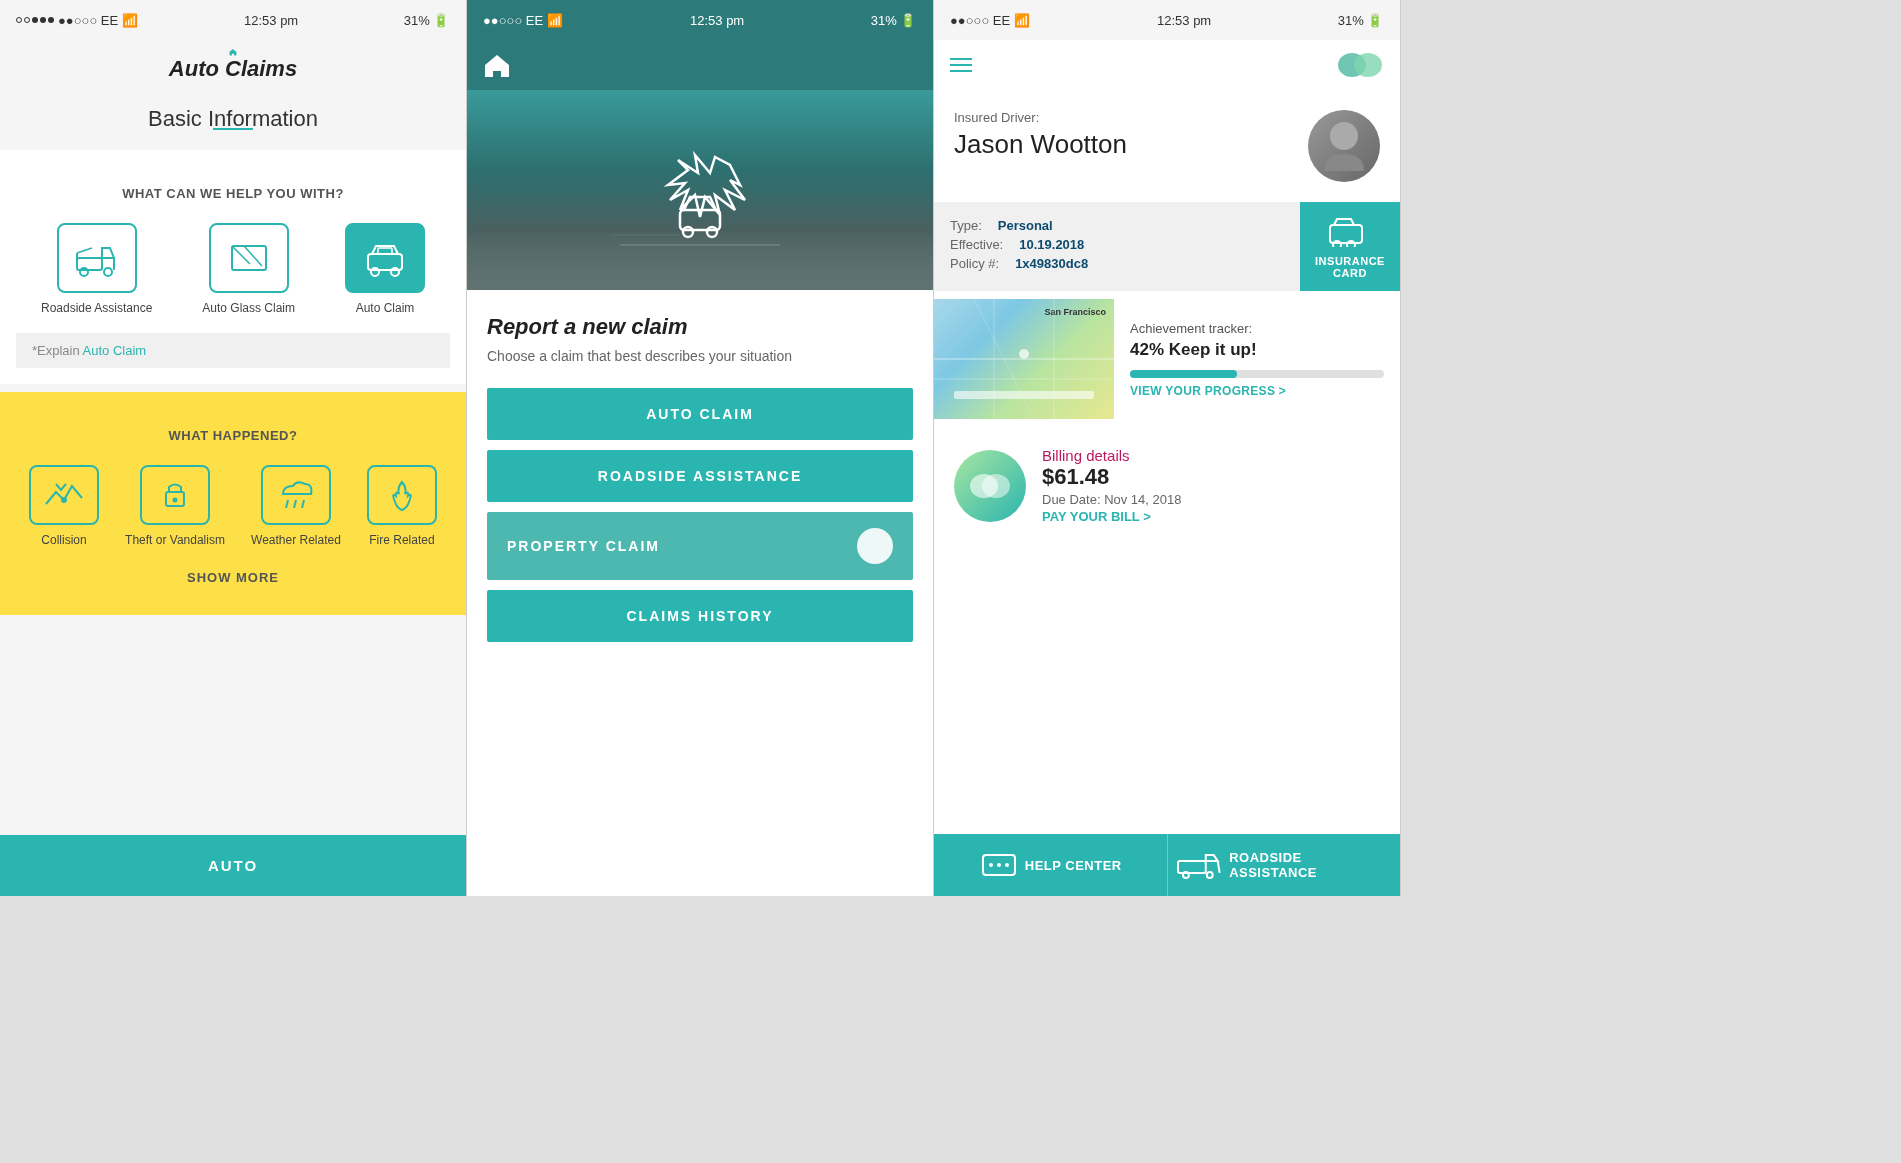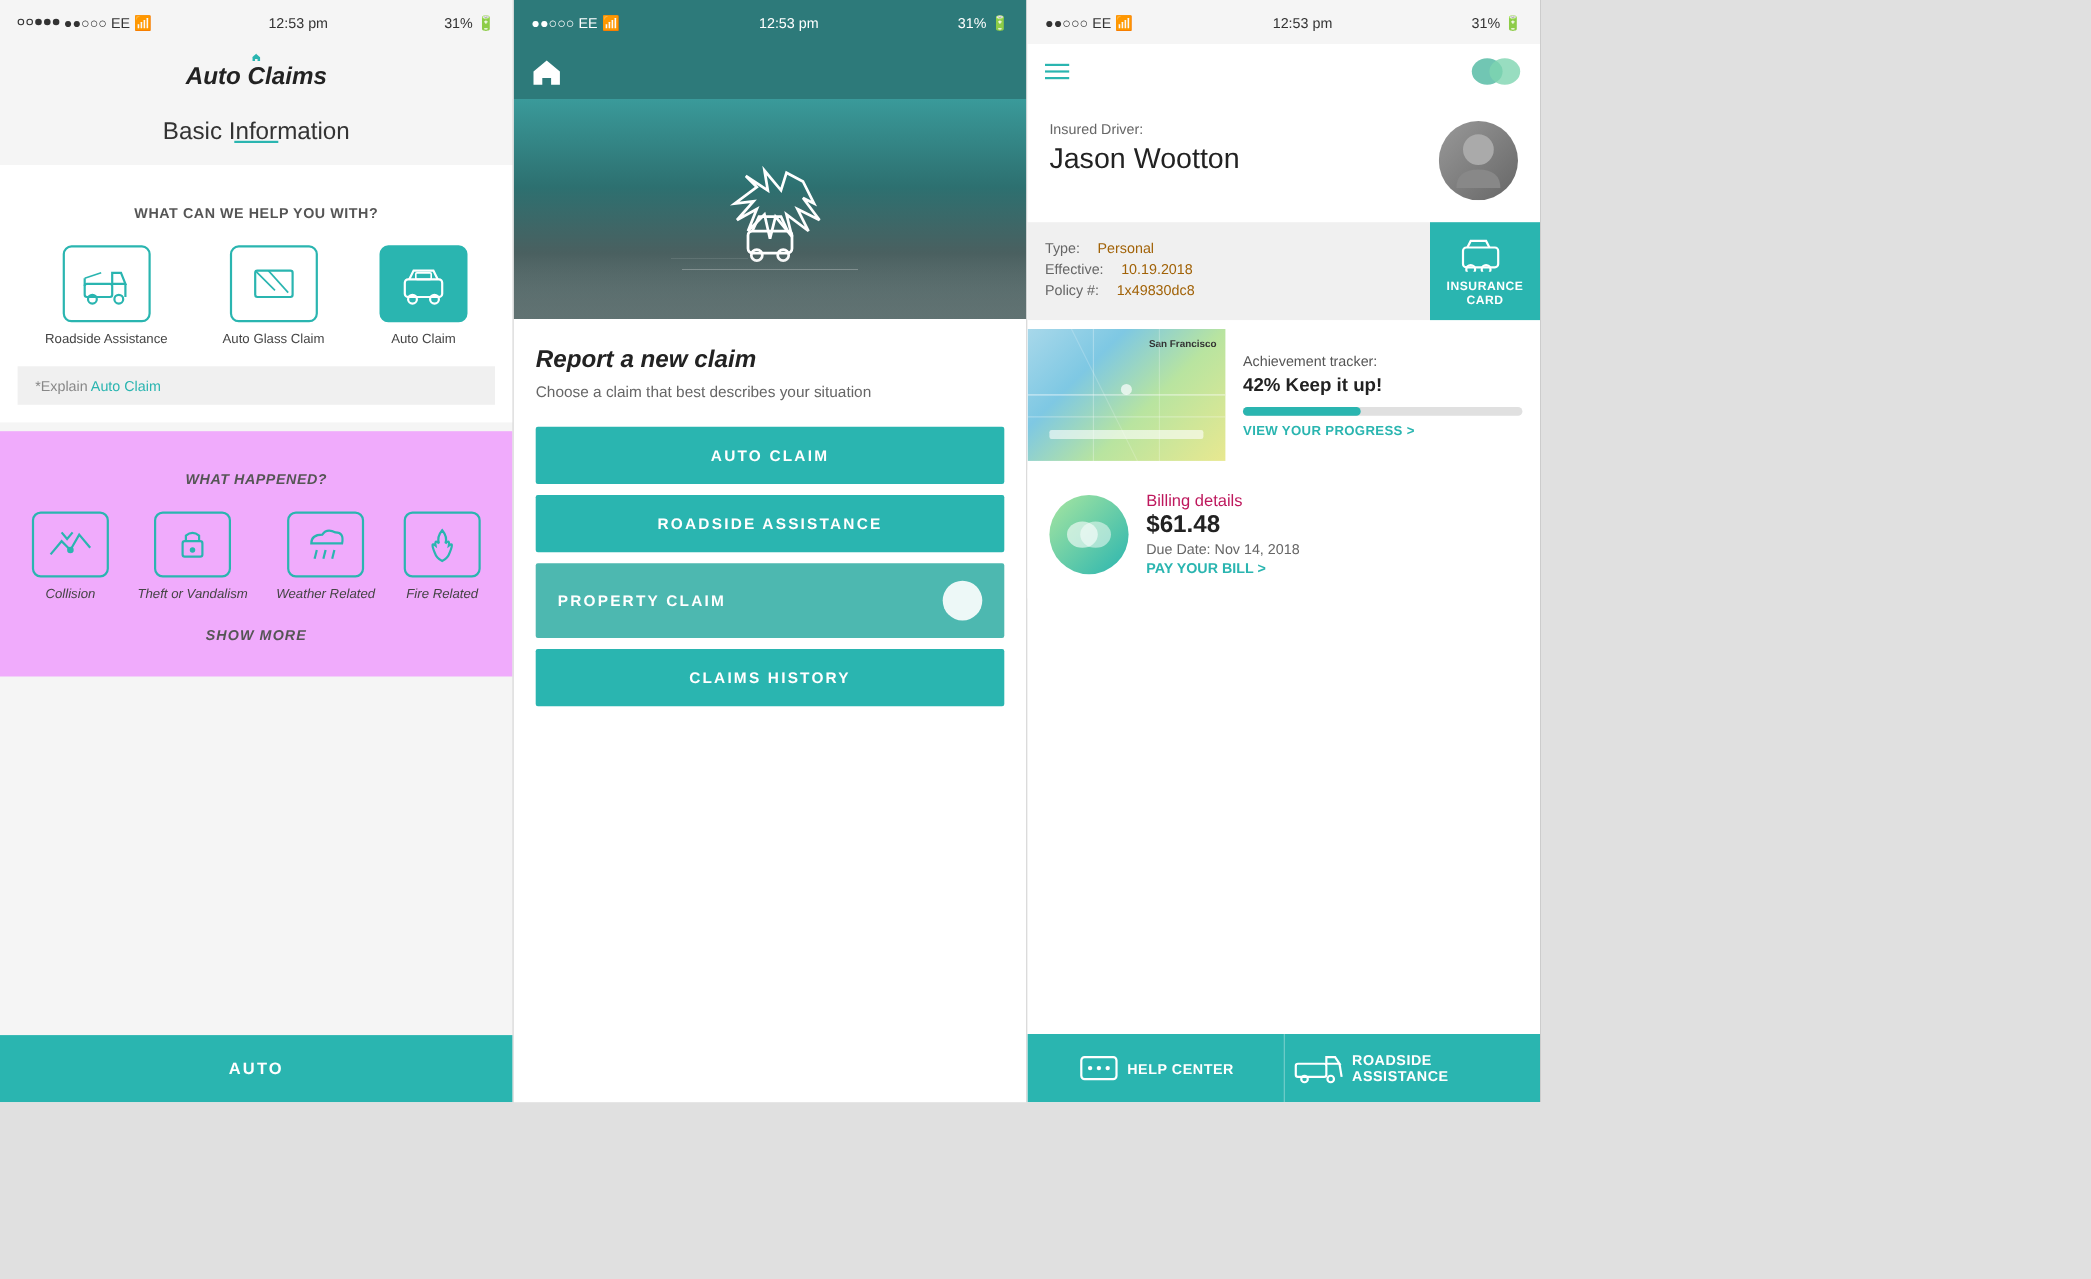--- a/index.html
+++ b/index.html
@@ -8,21 +8,21 @@
       background: #e0e0e0;
       display: flex;
       width: 1901px;
       height: 1163px;
       overflow: hidden;
     }
 
     
     .phone-screen {
       width: 467px;
-      height: 1002px;
+      height: 896px;
       background: #f5f5f5;
       display: flex;
       flex-direction: column;
       border-right: 1px solid #ccc;
       position: relative;
       overflow: hidden;
     }
 
     .phone-screen:nth-child(2) {
       background: #fff;
@@ -164,24 +164,23 @@
       font-size: 13px;
       color: #888;
     }
 
     .explain-bar a {
       color: #2ab5b0;
       text-decoration: none;
     }
 
     .what-happened {
-      background: #f0abfc;
+      background: #fde047;
       margin: 8px 0;
       padding: 16px;
-      font-style: italic;
     }
 
     .event-options {
       display: flex;
       justify-content: space-around;
       padding: 8px 0 8px;
     }
 
     .event-option {
       display: flex;
@@ -385,21 +384,21 @@
 
     .policy-row {
       display: flex;
       gap: 16px;
       font-size: 13px;
       color: #444;
       margin-bottom: 4px;
     }
 
     .policy-label { color: #666; }
-    .policy-value { color: #a16207; }
+    .policy-value { color: #0c4a6e; font-weight: bold; }
 
     .insurance-card-btn {
       background: #2ab5b0;
       color: #fff;
       width: 100px;
       display: flex;
       flex-direction: column;
       align-items: center;
       justify-content: center;
       gap: 8px;

